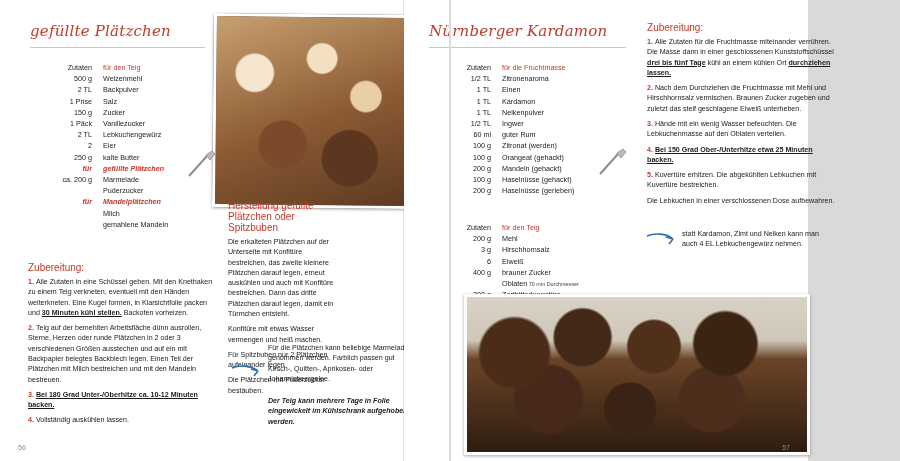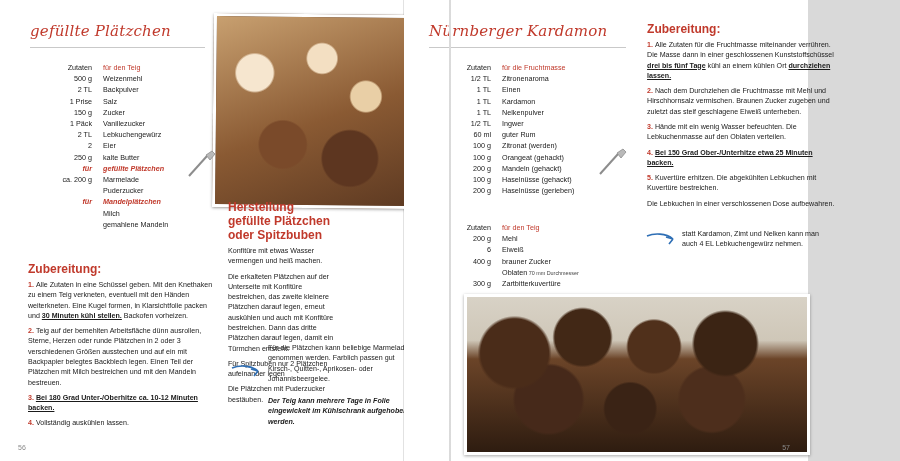--- a/index.html
+++ b/index.html
@@ -47,21 +47,21 @@
   .ing-table td.q{width:42px;text-align:right;padding-right:7px;white-space:nowrap;}
   .ing-table td.n{padding-left:4px;}
   .hdr td{font-weight:normal;}
   .hdr .q{color:#1a1a1a;}
   .hdr .n{color:#c0392b;}
   .red{color:#c0392b;}
   .red-i{color:#c0392b;font-style:italic;font-weight:bold;}
   .bold{font-weight:bold;}
   .small-note{font-size:5.4px;color:#444;}
   h4.sec{
-    font-size:12px;color:#c0392b;margin:0 0 4px 0;font-weight:bold;
+    font-size:10px;color:#c0392b;margin:0 0 4px 0;font-weight:normal;
   }
   .body-text{
     font-size:7.1px;line-height:1.45;color:#1a1a1a;
   }
   .body-text p{margin:0 0 5px 0;}
   .num{font-weight:bold;}
   .photo{
     position:absolute;
     border:3px solid #fff;
     box-shadow:0 1px 3px rgba(0,0,0,.35);
@@ -175,22 +175,22 @@
         </tbody>
     </table>
 
     <div class="photo" style="left:213px;top:14px;width:192px;height:188px;transform:rotate(0.6deg);">
       <div class="cookies-bg"></div>
     </div>
 
     <div style="position:absolute;left:228px;top:200px;width:110px;">
       <h4 class="sec">Herstellung gefüllte Plätzchen oder Spitzbuben</h4>
       <div class="body-text" id="left-method">
+          <p>Die erkalteten Plätzchen auf der Unterseite mit Konfitüre bestreichen, das zweite kleinere Plätzchen darauf legen, erneut auskühlen und auch mit Konfitüre bestreichen. Dann das dritte Plätzchen darauf legen, damit ein Türmchen entsteht.</p>
           <p>Konfitüre mit etwas Wasser vermengen und heiß machen.</p>
-          <p>Die erkalteten Plätzchen auf der Unterseite mit Konfitüre bestreichen, das zweite kleinere Plätzchen darauf legen, erneut auskühlen und auch mit Konfitüre bestreichen. Dann das dritte Plätzchen darauf legen, damit ein Türmchen entsteht.</p>
           <p>Für Spitzbuben nur 2 Plätzchen aufeinander legen</p>
           <p>Die Plätzchen mit Puderzucker bestäuben.</p>
         </div>
     </div>
 
     <div style="position:absolute;left:28px;top:262px;width:190px;">
       <h4 class="sec">Zubereitung:</h4>
       <div class="body-text" id="left-steps">
           <p><span class="num red">1. </span>Alle Zutaten in eine Schüssel geben. Mit den Knethaken zu einem Teig verkneten, eventuell mit den Händen weiterkneten. Eine Kugel formen, in Klarsichtfolie packen und <span class="bold u">30 Minuten kühl stellen.</span> Backofen vorheizen.</p>
           <p><span class="num red">2. </span>Teig auf der bemehlten Arbeitsfläche dünn ausrollen, Sterne, Herzen oder runde Plätzchen in 2 oder 3 verschiedenen Größen ausstechen und auf ein mit Backpapier belegtes Backblech legen. Einen Teil der Plätzchen mit Milch bestreichen und mit den Mandeln bestreuen.</p>
@@ -285,20 +285,24 @@
 
     <table class="ing-table" style="position:absolute;left:45px;top:222px;width:165px;">
       <tbody id="right-ing-dough">
           <tr class="hdr">
             <td class="q">Zutaten</td>
             <td class="n">für den Teig</td>
           </tr>
           <tr>
             <td class="q">200 g</td>
             <td class="n">Mehl</td>
+          </tr>
+          <tr>
+            <td class="q">3 g</td>
+            <td class="n">Hirschhornsalz</td>
           </tr>
           <tr>
             <td class="q">6</td>
             <td class="n">Eiweiß</td>
           </tr>
           <tr>
             <td class="q">400 g</td>
             <td class="n">brauner Zucker</td>
           </tr>
           <tr>

